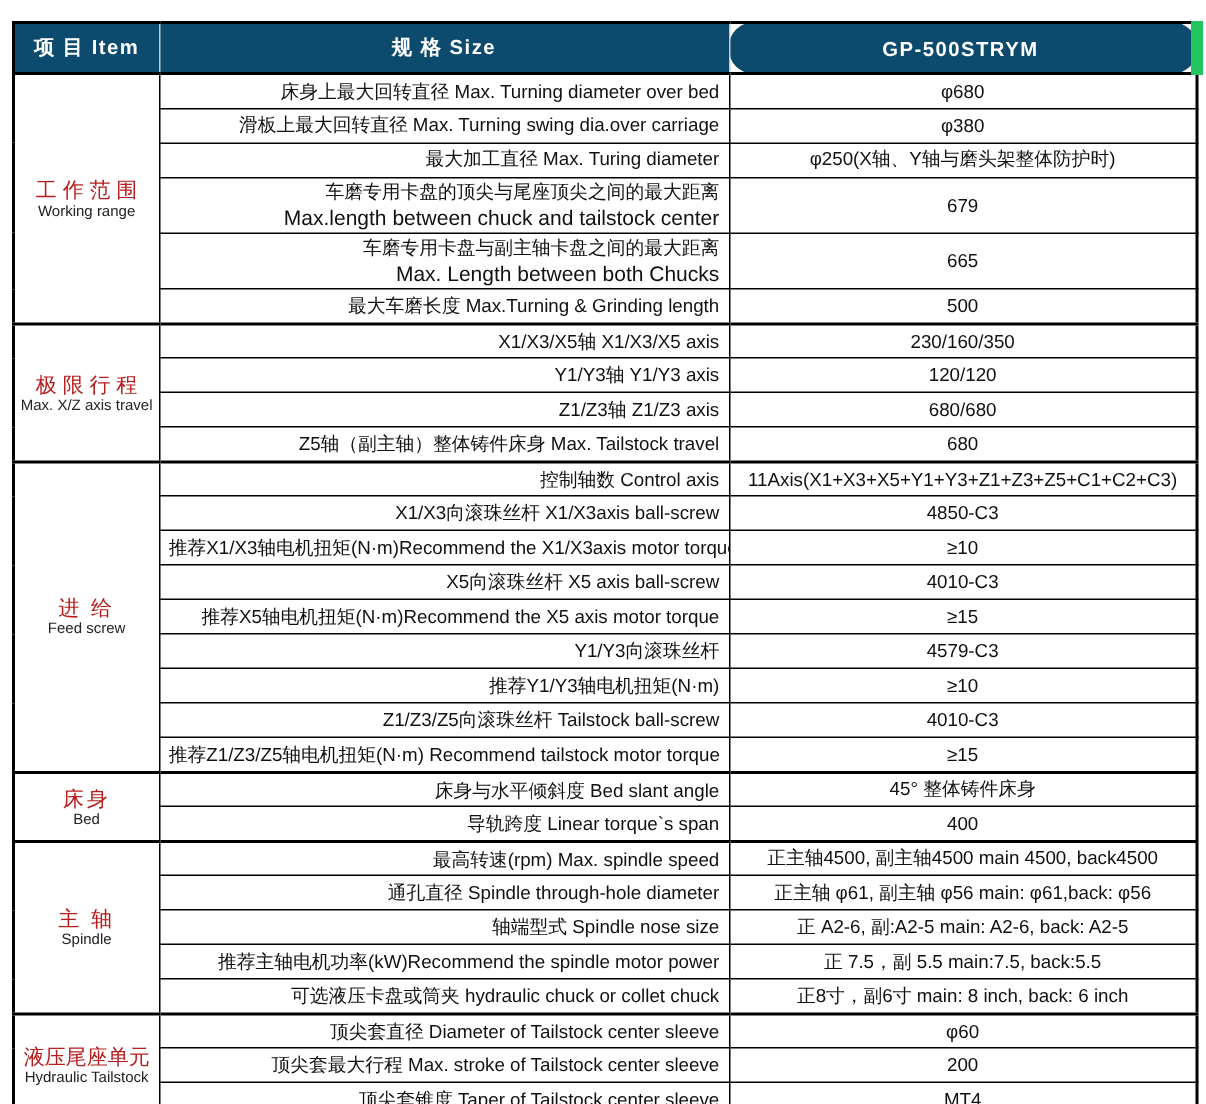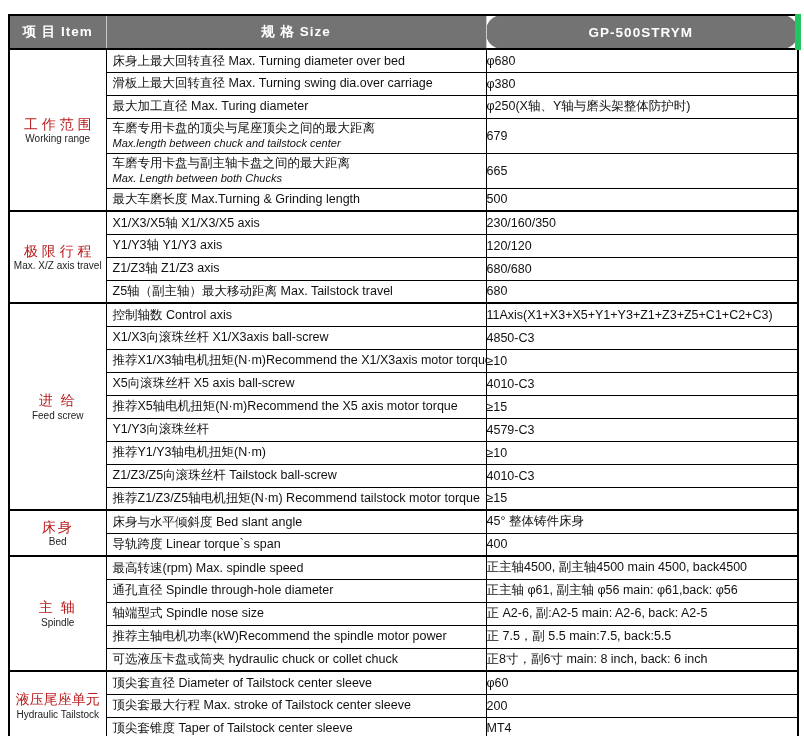--- a/index.html
+++ b/index.html
@@ -12,41 +12,41 @@
     position:absolute;top:16px;right:8px;font-size:12.5px;color:#111;
   }
   table.spec-table{
     position:absolute;top:14px;left:8px;width:789px;
     border-collapse:collapse;table-layout:fixed;
     border:2px solid #000;
   }
   col.c-item{width:97px;} col.c-size{width:380px;} col.c-model{width:312px;}
   th,td{border:1px solid #000;padding:0;vertical-align:middle;}
   thead th{
-    background:#737373;color:#ffffff;height:32px;
+    background:#0c4a6e;color:#ffffff;height:32px;
     font-size:13.5px;font-weight:bold;text-align:center;letter-spacing:1px;
     border-left:1px solid #c9c9c9;border-right:1px solid #c9c9c9;
     border-top:2px solid #000;border-bottom:1px solid #000;
   }
   thead th:first-child{border-left:2px solid #000;}
-  thead th:last-child{border-right:6px solid #22c55e;border-radius:16px;}
+  thead th:last-child{border-right:8px solid #22c55e;border-radius:16px;}
   tbody tr{height:23px;}
   td.group-cell{
     text-align:center;padding:0 1px;overflow:hidden;
   }
   .group-zh{font-size:14px;letter-spacing:2px;color:#b91c1c;line-height:1.3;}
   .group-zh.tight{letter-spacing:0;}
   .group-en{font-size:10px;color:#222;white-space:nowrap;line-height:1.2;}
   td.spec-cell{
-    padding:1px 6px;text-align:left;overflow:hidden;
+    padding:1px 6px;text-align:right;overflow:hidden;
   }
   .spec-line{font-size:12.5px;white-space:nowrap;line-height:1.3;color:#111;}
-  .spec-en{font-size:11px;font-style:italic;}
+  .spec-en{font-size:14px;}
   td.value-cell{
-    text-align:left;font-size:12.5px;white-space:nowrap;overflow:hidden;color:#111;
+    text-align:center;font-size:12.5px;white-space:nowrap;overflow:hidden;color:#111;
   }
   .sec-top{border-top:2px solid #000 !important;}
 </style>
 </head>
 <body>
 
 <div class="unit-label">单位：mm</div>
 
 <table class="spec-table">
   <colgroup>
@@ -121,21 +121,21 @@
         <td class="value-cell">120/120</td>
       </tr>
       <tr>
         <td class="spec-cell">
           <div class="spec-line">Z1/Z3轴  Z1/Z3 axis</div>
         </td>
         <td class="value-cell">680/680</td>
       </tr>
       <tr>
         <td class="spec-cell">
-          <div class="spec-line">Z5轴（副主轴）最大移动距离 Max. Tailstock travel</div>
+          <div class="spec-line">Z5轴（副主轴）整体铸件床身 Max. Tailstock travel</div>
         </td>
         <td class="value-cell">680</td>
       </tr>
       <tr>
         <td class="group-cell sec-top" rowspan="9">
           <div class="group-zh">进 给</div>
           <div class="group-en">Feed screw</div>
         </td>
         <td class="spec-cell sec-top">
           <div class="spec-line">控制轴数    Control axis</div>

